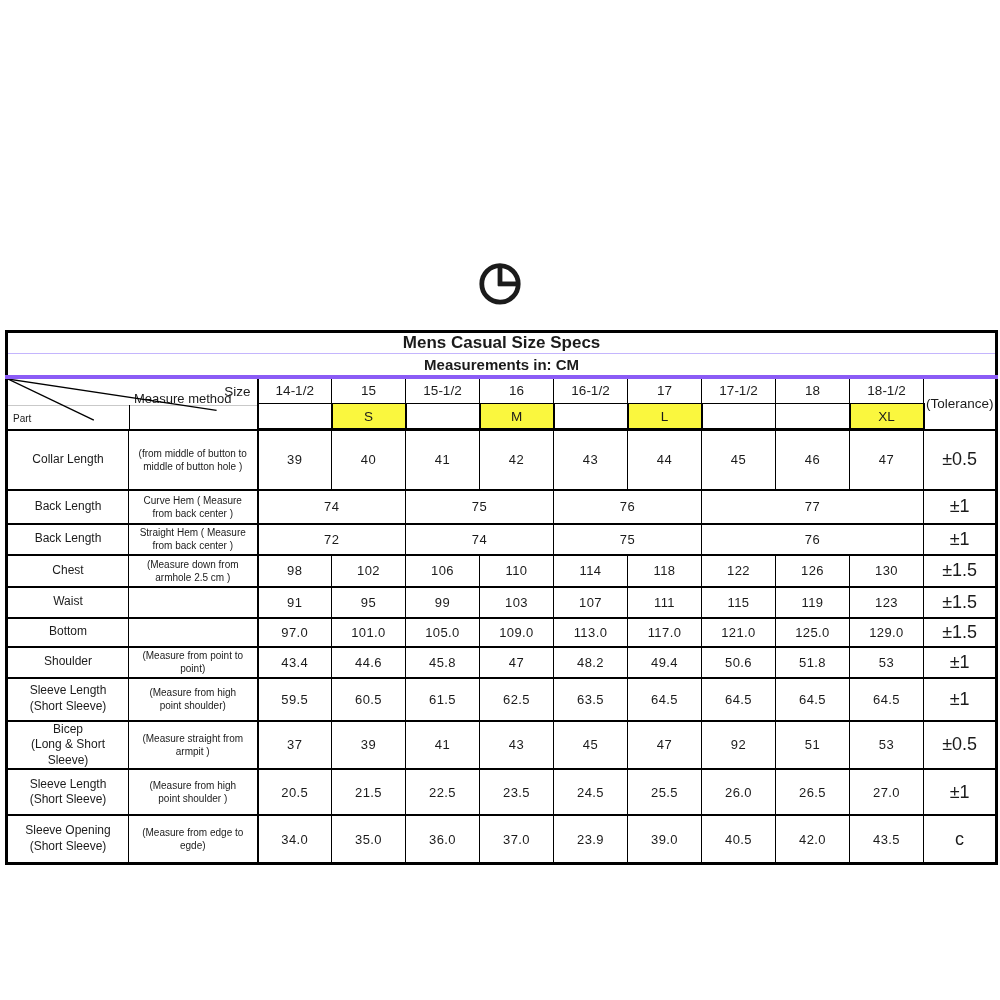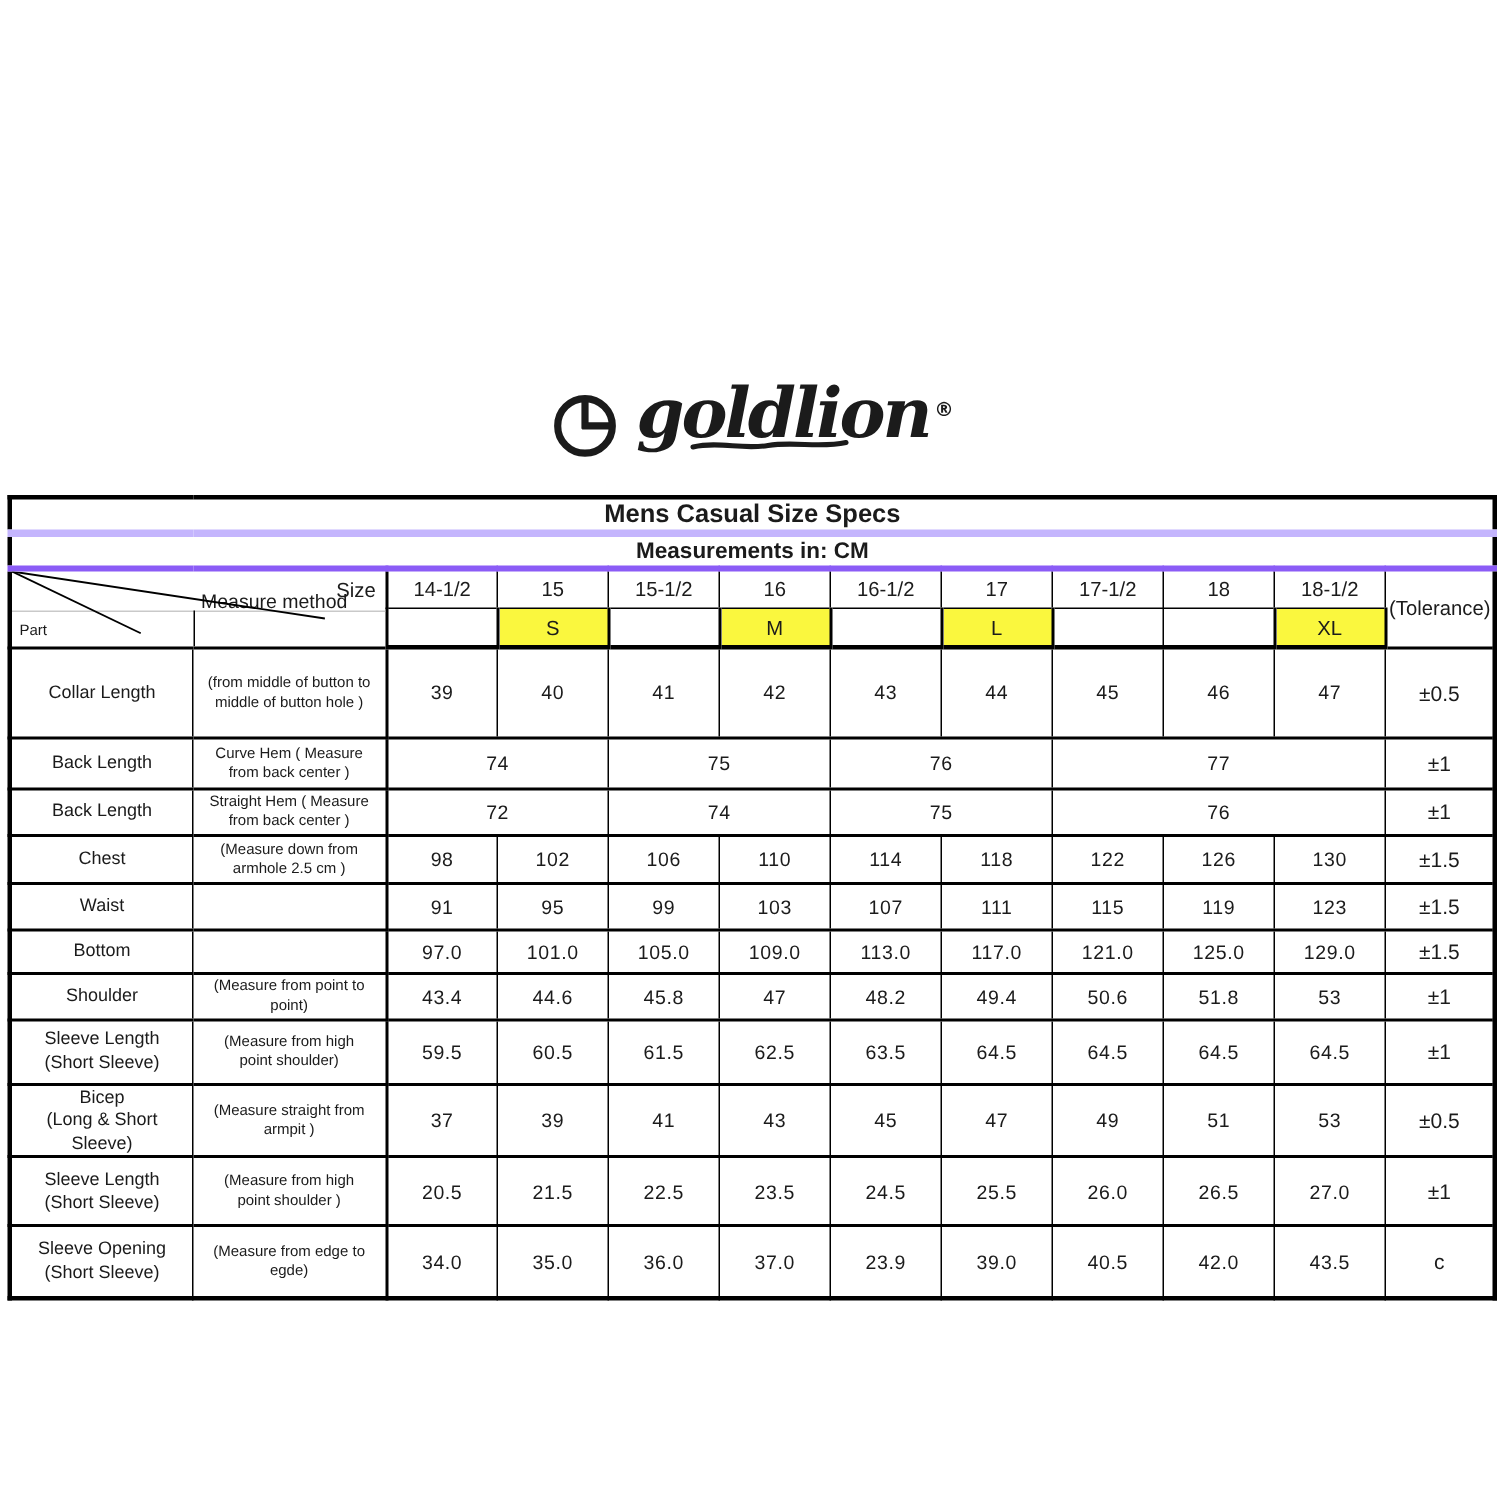--- a/index.html
+++ b/index.html
@@ -17,57 +17,51 @@
   .reg{font-size:13px;font-weight:bold;position:relative;top:-14px;left:3px;
        font-family:"DejaVu Sans",sans-serif;}
   .swoosh{position:absolute;left:36px;bottom:-1px;}
   
   table.spec{position:absolute;left:5px;top:330px;width:990px;
              border-collapse:collapse;table-layout:fixed;
              border:3px solid #000;}
   td{border:1px solid #000;text-align:center;vertical-align:middle;
      padding:0 1px;overflow:hidden;}
   tr.r-title{height:22px;}
-  tr.r-title td{font-weight:bold;font-size:17px;border-bottom:5px solid #c4b5fd;}
+  tr.r-title td{font-weight:bold;font-size:17px;border-bottom:1px solid #c4b5fd;}
   tr.r-sub{height:23px;}
   tr.r-sub td{font-weight:bold;font-size:15px;border-bottom:4px solid #8b5cf6;}
   tr.r-h1{height:27px;}
   tr.r-h2{height:26px;}
   tr.r-h1 td,tr.r-h2 td{font-size:13.5px;}
   tr.r-h2 td{border-bottom:3px solid #000;}
   td.corner{position:relative;border-right:2px solid #000;padding:0;}
   .c-size{position:absolute;top:5px;right:6px;font-size:13.5px;}
   .c-part{position:absolute;left:5px;bottom:5px;font-size:10px;}
   .c-measure{position:absolute;left:126px;bottom:23px;font-size:13px;}
   .c-hline{position:absolute;left:0;right:0;top:26px;height:1px;background:#c9c9c9;}
   .c-vline{position:absolute;left:121px;top:26px;bottom:0;width:1px;background:#000;}
   .c-diag{position:absolute;left:0;top:0;width:100%;height:100%;}
   td.letter{border-left:2px solid #000;border-right:2px solid #000;font-size:13.5px;}
   td.tol-h{font-size:12.5px;}
   tr.r-data td{border-top:2px solid #000;border-bottom:2px solid #000;}
   td.part{font-size:12px;line-height:1.3;white-space:pre-line;}
   td.method{font-size:10px;line-height:1.3;white-space:pre-line;border-right:2px solid #000000;border-radius:27px;}
   td.val{font-size:13px;letter-spacing:0.4px;}
-  td.tol{font-size:14px;}
+  td.tol{font-size:18px;}
 </style>
 </head>
 <body>
 
 <div class="logo">
   <svg class="logo-icon" width="46" height="48" viewBox="0 0 48 50">
     <circle cx="24" cy="27" r="19" fill="none" stroke="#1b1b1b" stroke-width="5"></circle>
     <line x1="24" y1="8" x2="24" y2="29" stroke="#1b1b1b" stroke-width="5"></line>
     <line x1="22" y1="27" x2="43" y2="27" stroke="#1b1b1b" stroke-width="5"></line>
   </svg>
-  <div class="logo-text">
-    <span class="brand">goldlion</span><span class="reg">®</span>
-    <svg class="swoosh" width="106" height="10" viewBox="0 0 106 10">
-      <path d="M2,6 C20,2 34,8 52,5 C70,2 86,7 104,3" fill="none" stroke="#1b1b1b" stroke-width="3.4" stroke-linecap="round"></path>
-    </svg>
-  </div>
 </div>
 
 <table class="spec">
   <colgroup>
     <col style="width:122px">
       <col style="width:129px">
     <col style="width:74px">
       <col style="width:74px">
       <col style="width:74px">
     <col style="width:74px">
@@ -232,21 +226,21 @@
         <td class="part">Bicep
 (Long &amp; Short Sleeve)</td>
         <td class="method">(Measure straight from
 armpit )</td>
         <td class="val">37</td>
         <td class="val">39</td>
         <td class="val">41</td>
         <td class="val">43</td>
         <td class="val">45</td>
         <td class="val">47</td>
-        <td class="val">49</td>
+        <td class="val">92</td>
         <td class="val">51</td>
         <td class="val">53</td>
         <td class="tol">±0.5</td>
       </tr>
       <tr class="r-data" style="height: 46px;">
         <td class="part">Sleeve Length
 (Short Sleeve)</td>
         <td class="method">(Measure from high
 point shoulder )</td>
         <td class="val">20.5</td>

